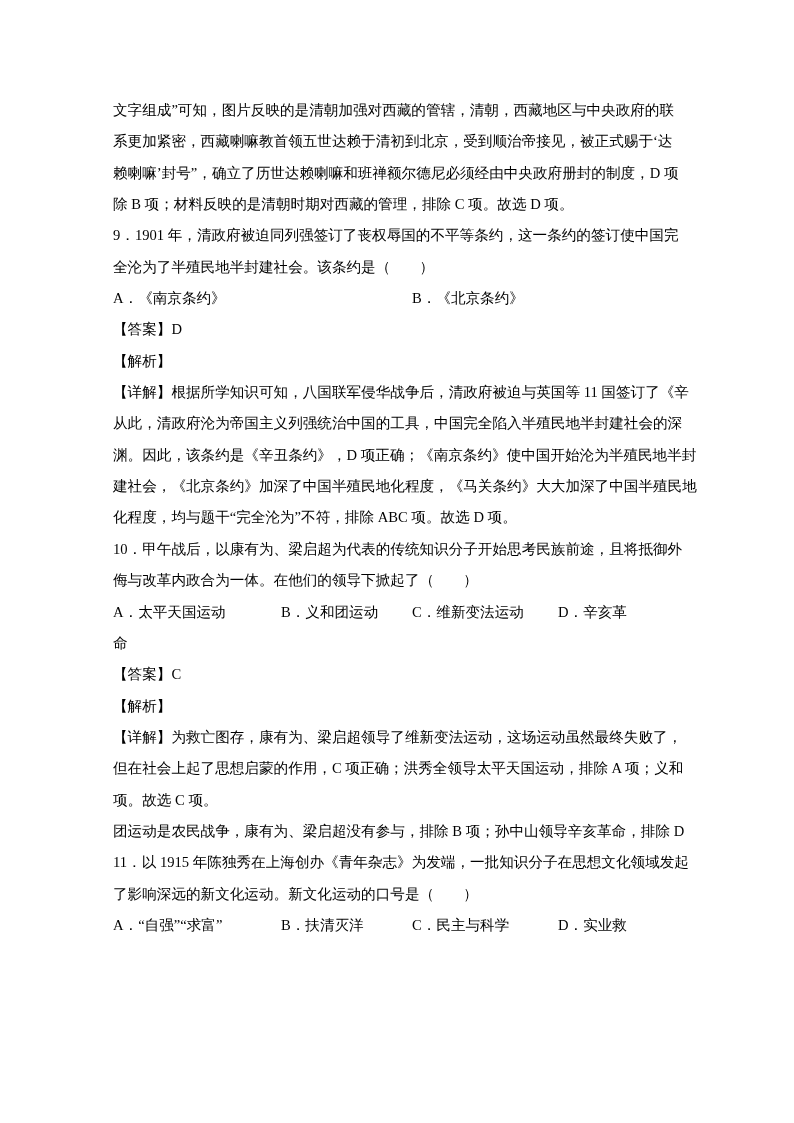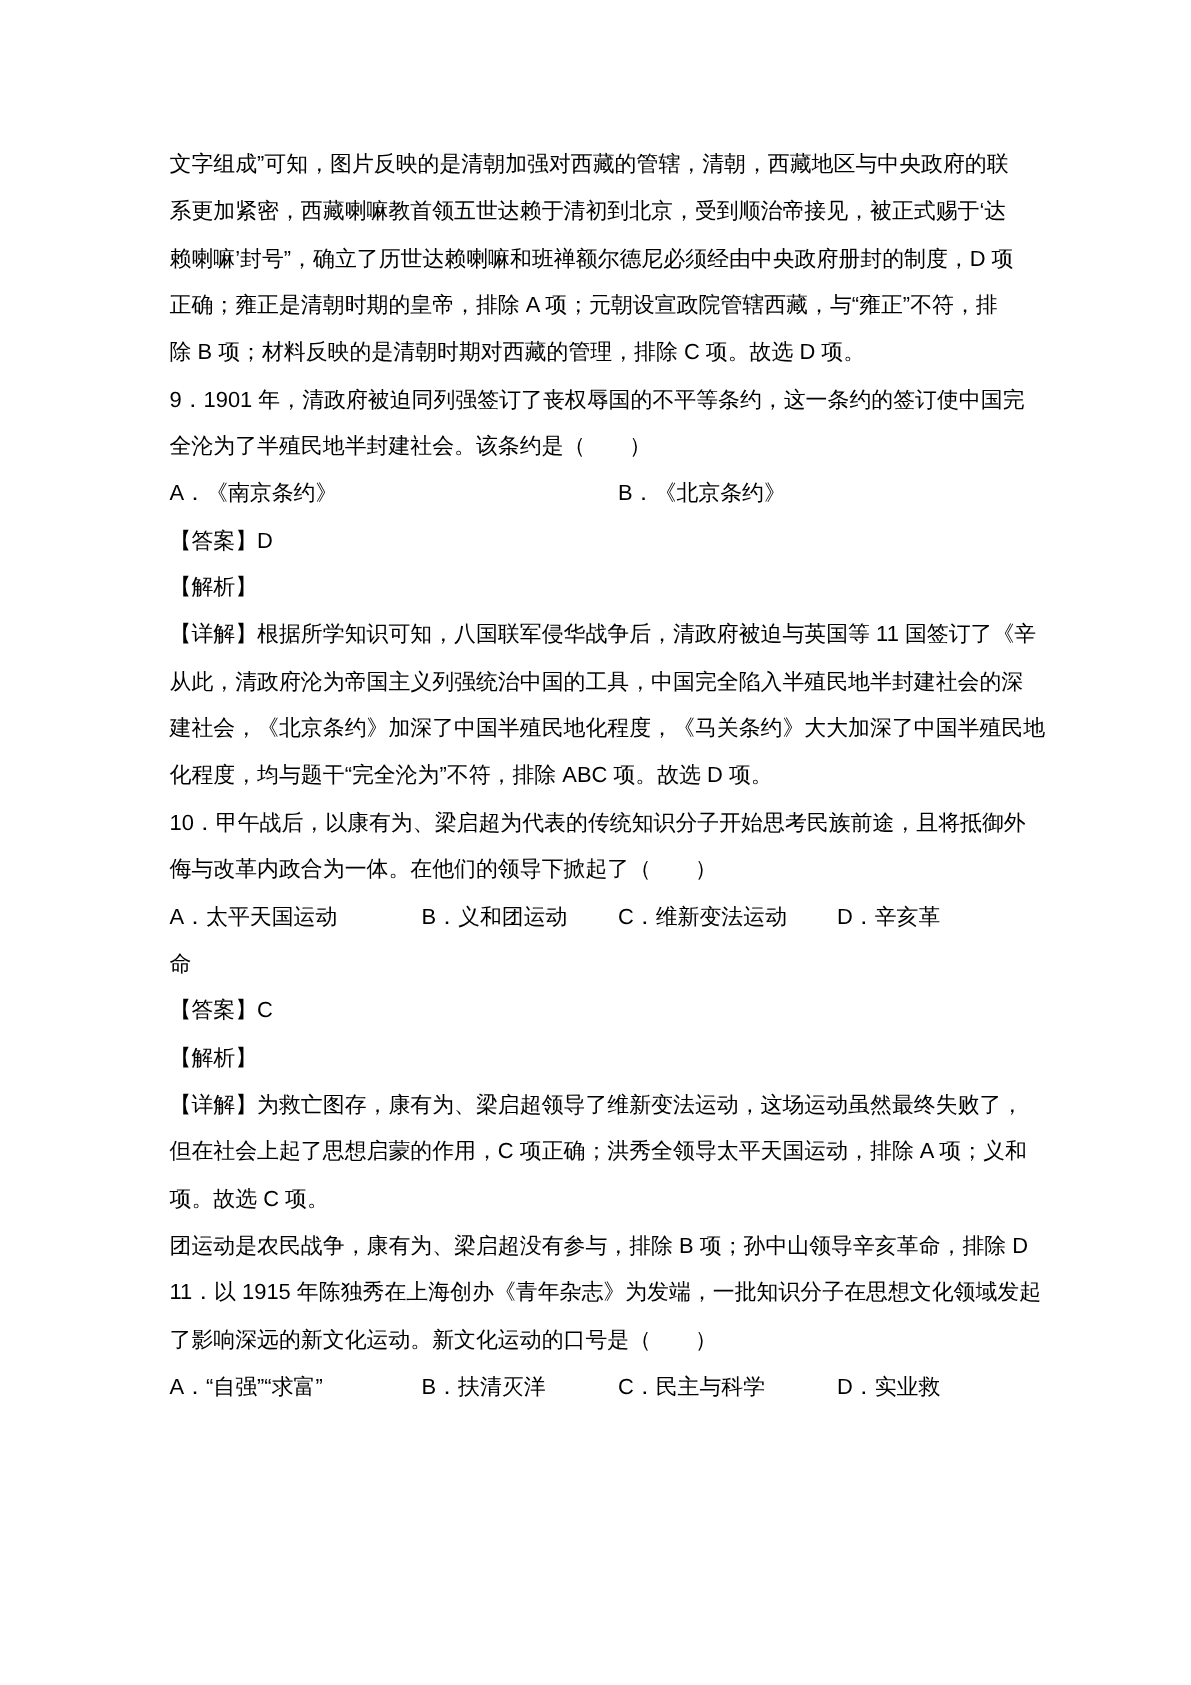--- a/index.html
+++ b/index.html
@@ -6,21 +6,21 @@
     margin: 0;
     padding: 0;
     background: #ffffff;
   }
   .page {
     position: relative;
     width: 794px;
     height: 1123px;
     background: #ffffff;
     overflow: hidden;
-    font-family: Liberation Sans, sans-serif;
+    font-family: Liberation Serif, serif;
     color: #000000;
   }
   .textblock {
     position: absolute;
     left: 113px;
     top: 95px;
     width: 572px;
   }
   .ln {
     height: 31.35px;
@@ -46,33 +46,33 @@
 </style>
 </head>
 <body>
 
 <div class="page">
   <div class="textblock">
 
     <div class="ln">文字组成”可知，图片反映的是清朝加强对西藏的管辖，清朝，西藏地区与中央政府的联</div>
     <div class="ln">系更加紧密，西藏喇嘛教首领五世达赖于清初到北京，受到顺治帝接见，被正式赐于‘达</div>
     <div class="ln">赖喇嘛’封号”，确立了历世达赖喇嘛和班禅额尔德尼必须经由中央政府册封的制度，D 项</div>
-    <div class="ln">正确；雍正是清朝时期的皇帝，排除 A 项；元朝设宣政院管辖西藏，与“雍正”不符，排</div>
     <div class="ln">除 B 项；材料反映的是清朝时期对西藏的管理，排除 C 项。故选 D 项。</div>
 
     <div class="ln">9．1901 年，清政府被迫同列强签订了丧权辱国的不平等条约，这一条约的签订使中国完</div>
     <div class="ln">全沦为了半殖民地半封建社会。该条约是（　　）</div>
     <div class="ln optrow">
       <span class="opt c0">A．《南京条约》</span>
       <span class="opt c2">B．《北京条约》</span>
     </div>
     <div class="ln">【答案】D</div>
     <div class="ln">【解析】</div>
     <div class="ln">【详解】根据所学知识可知，八国联军侵华战争后，清政府被迫与英国等 11 国签订了《辛</div>
     <div class="ln">从此，清政府沦为帝国主义列强统治中国的工具，中国完全陷入半殖民地半封建社会的深</div>
+    <div class="ln">渊。因此，该条约是《辛丑条约》，D 项正确；《南京条约》使中国开始沦为半殖民地半封</div>
     <div class="ln">建社会，《北京条约》加深了中国半殖民地化程度，《马关条约》大大加深了中国半殖民地</div>
     <div class="ln">化程度，均与题干“完全沦为”不符，排除 ABC 项。故选 D 项。</div>
 
     <div class="ln">10．甲午战后，以康有为、梁启超为代表的传统知识分子开始思考民族前途，且将抵御外</div>
     <div class="ln">侮与改革内政合为一体。在他们的领导下掀起了（　　）</div>
     <div class="ln optrow">
       <span class="opt c0">A．太平天国运动</span>
       <span class="opt c1">B．义和团运动</span>
       <span class="opt c2">C．维新变法运动</span>
       <span class="opt c3">D．辛亥革</span>

